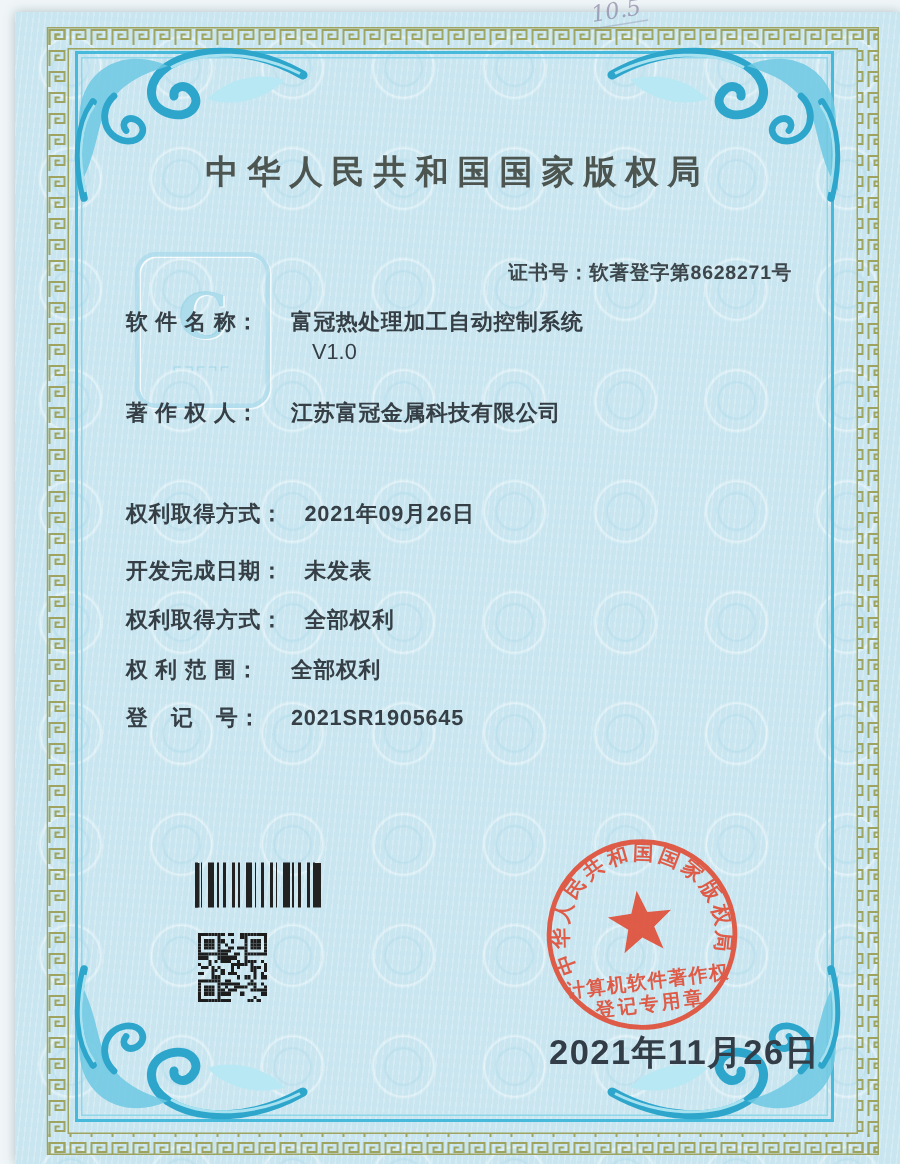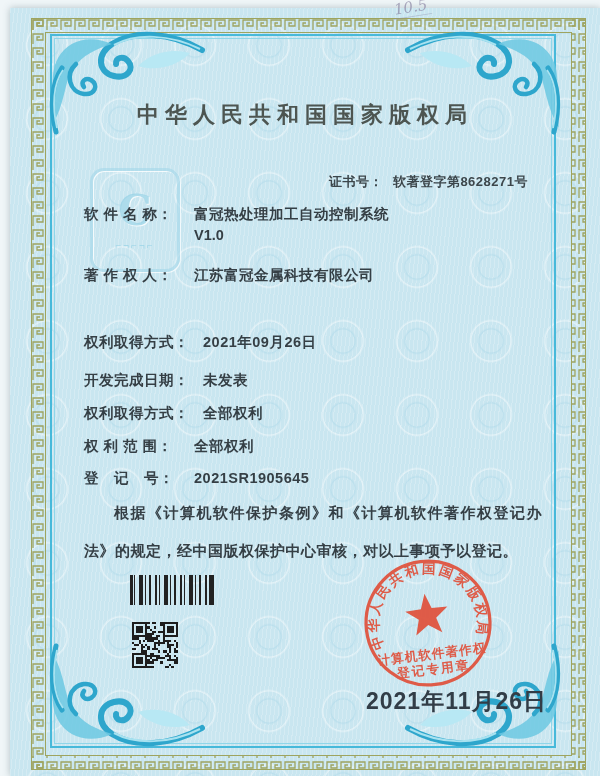--- a/index.html
+++ b/index.html
@@ -47,39 +47,39 @@
     font-size:22px;font-weight:700;letter-spacing:6px;color:#4d5551;
   }
   .cert-title{
     position:absolute;left:0;top:122px;width:100%;text-align:center;z-index:2;
     font-size:28px;font-weight:700;letter-spacing:2px;color:#414b4d;
   }
   .cert-no{
     position:absolute;right:72px;top:165px;z-index:2;
     font-size:13px;font-weight:700;color:#3c464b;letter-spacing:.5px;
   }
-  .cert-no .lbl{margin-right:10px;}
+  .cert-no .lbl{}
 
   
   .emboss{
     position:absolute;left:80px;top:160px;width:84px;height:98px;z-index:1;
     border:3px solid rgba(163,215,233,.6);border-radius:14px;
     box-shadow:inset 1px 1px 0 rgba(255,255,255,.8), 1px 1px 0 rgba(255,255,255,.7);
     display:flex;flex-direction:column;align-items:center;justify-content:center;
     color:rgba(150,210,230,.75);
   }
   .emboss .c{font-size:42px;font-weight:700;font-family:"DejaVu Serif",serif;line-height:1;text-shadow:1px 1px 0 rgba(255,255,255,.8);}
   .emboss .dashes{margin-top:8px;font-size:10px;letter-spacing:2px;color:rgba(150,210,230,.7);}
 
   
   .fields{position:absolute;left:74px;top:0;width:470px;z-index:2;color:#353f45;}
   .row{position:absolute;left:0;white-space:nowrap;font-size:14.5px;}
   .row .lbl{display:inline-block;min-width:96px;font-weight:700;letter-spacing:.5px;}
   .row .val{font-weight:700;margin-left:14px;letter-spacing:.5px;}
-  .val2{position:absolute;left:110px;font-size:14.5px;font-weight:700;}
+  .val2{position:absolute;left:124px;font-size:14.5px;font-weight:400;}
 
   .statement{
     position:absolute;left:74px;top:486px;width:458px;z-index:2;
     font-size:15px;font-weight:700;color:#353f45;
     line-height:38px;text-indent:2em;text-align:justify;letter-spacing:.5px;margin:0;
   }
 
   
   .barcode{
     position:absolute;left:120px;top:567px;width:84px;height:30px;z-index:2;
@@ -201,21 +201,20 @@
         <span class="lbl">权利取得方式：</span><span class="val">全部权利</span>
       </div>
       <div class="row" style="top:429px">
         <span class="lbl">权 利 范 围：</span><span class="val">全部权利</span>
       </div>
       <div class="row" style="top:461px">
         <span class="lbl">登　记　号：</span><span class="val">2021SR1905645</span>
       </div>
     </div>
 
-    <p class="statement">根据《计算机软件保护条例》和《计算机软件著作权登记办法》的规定，经中国版权保护中心审核，对以上事项予以登记。</p>
 
     <div class="barcode"></div>
     <div class="qr">
         <div class="qd"></div>
         <div class="qd"></div>
         <div class="qd"></div>
         <div class="qd"></div>
         <div class="qd"></div>
         <div class="qd"></div>
         <div class="qd"></div>

